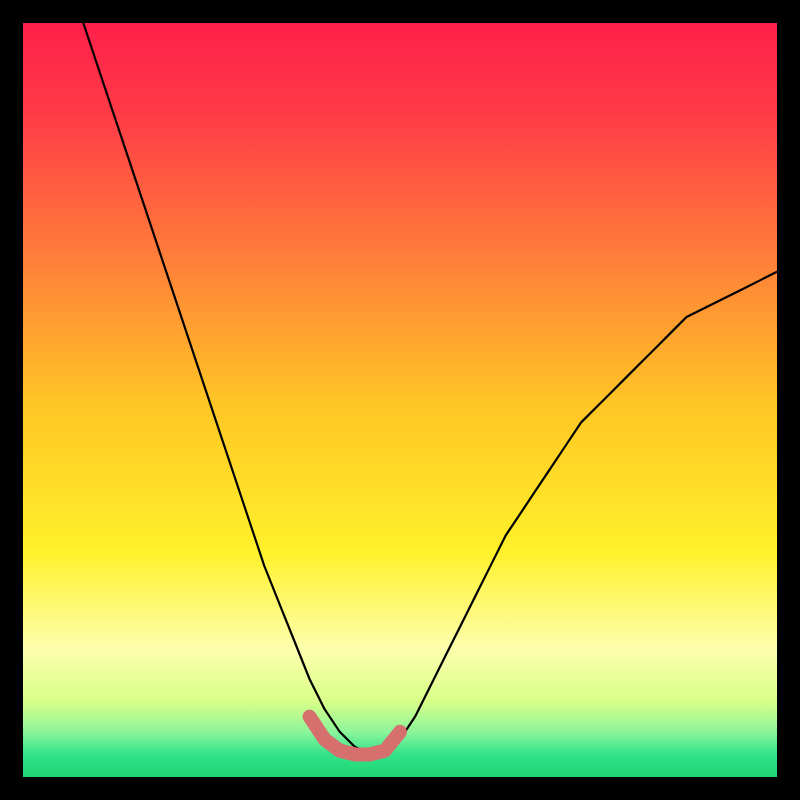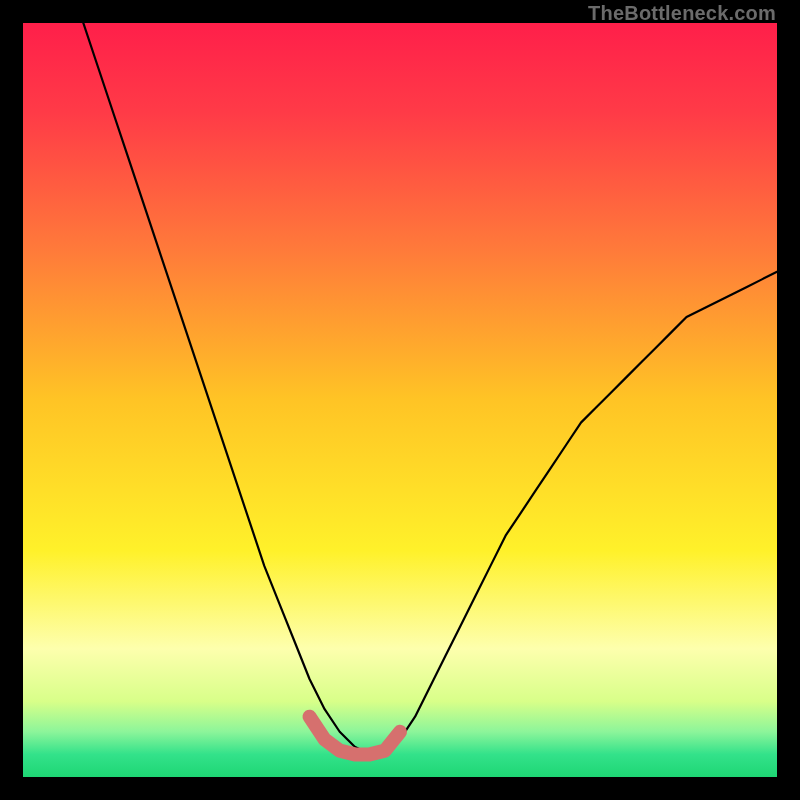--- a/index.html
+++ b/index.html
@@ -44,21 +44,20 @@
   svg {
     position: absolute;
     left: 0;
     top: 0;
   }
 </style>
 </head>
 <body>
 
 <div class="outer">
-  <div class="watermark">TheBottleneck.com</div>
   <div class="plot">
     <svg class="bg-gradient" width="754" height="754" viewBox="0 0 754 754" preserveAspectRatio="none">
       <defs>
         <linearGradient id="grad" x1="0" y1="0" x2="0" y2="1">
             <stop offset="0%" stop-color="#ff1f4a"></stop>
             <stop offset="12%" stop-color="#ff3b47"></stop>
             <stop offset="30%" stop-color="#ff7a3a"></stop>
             <stop offset="50%" stop-color="#ffc425"></stop>
             <stop offset="70%" stop-color="#fff12a"></stop>
             <stop offset="83%" stop-color="#fdffad"></stop>

